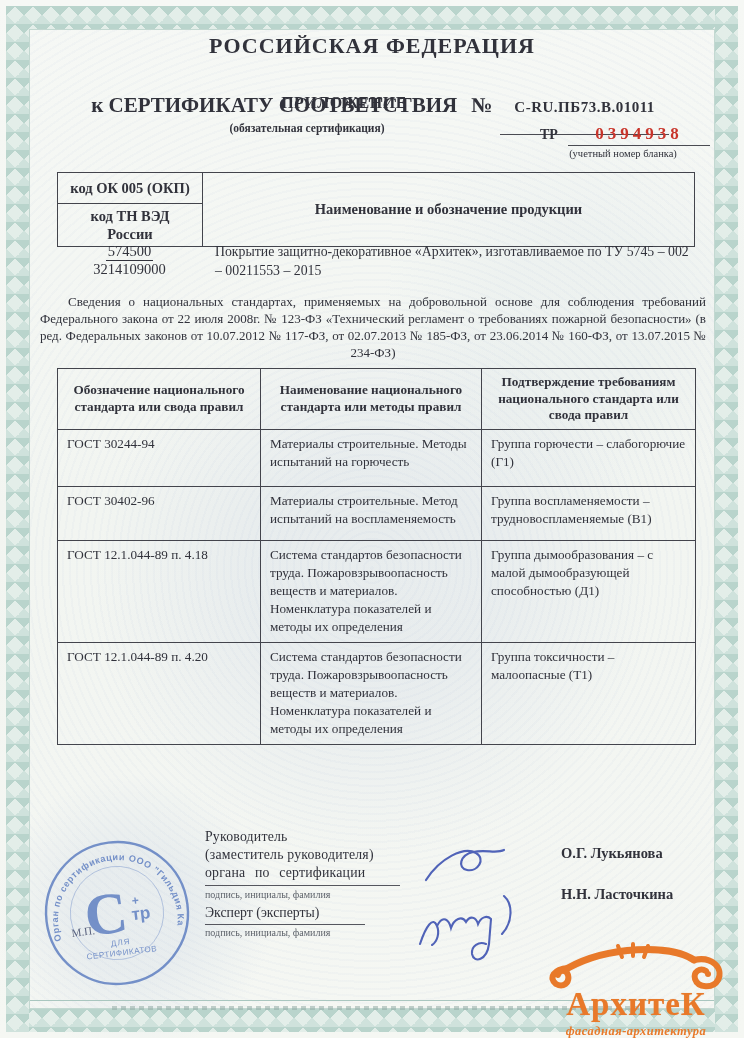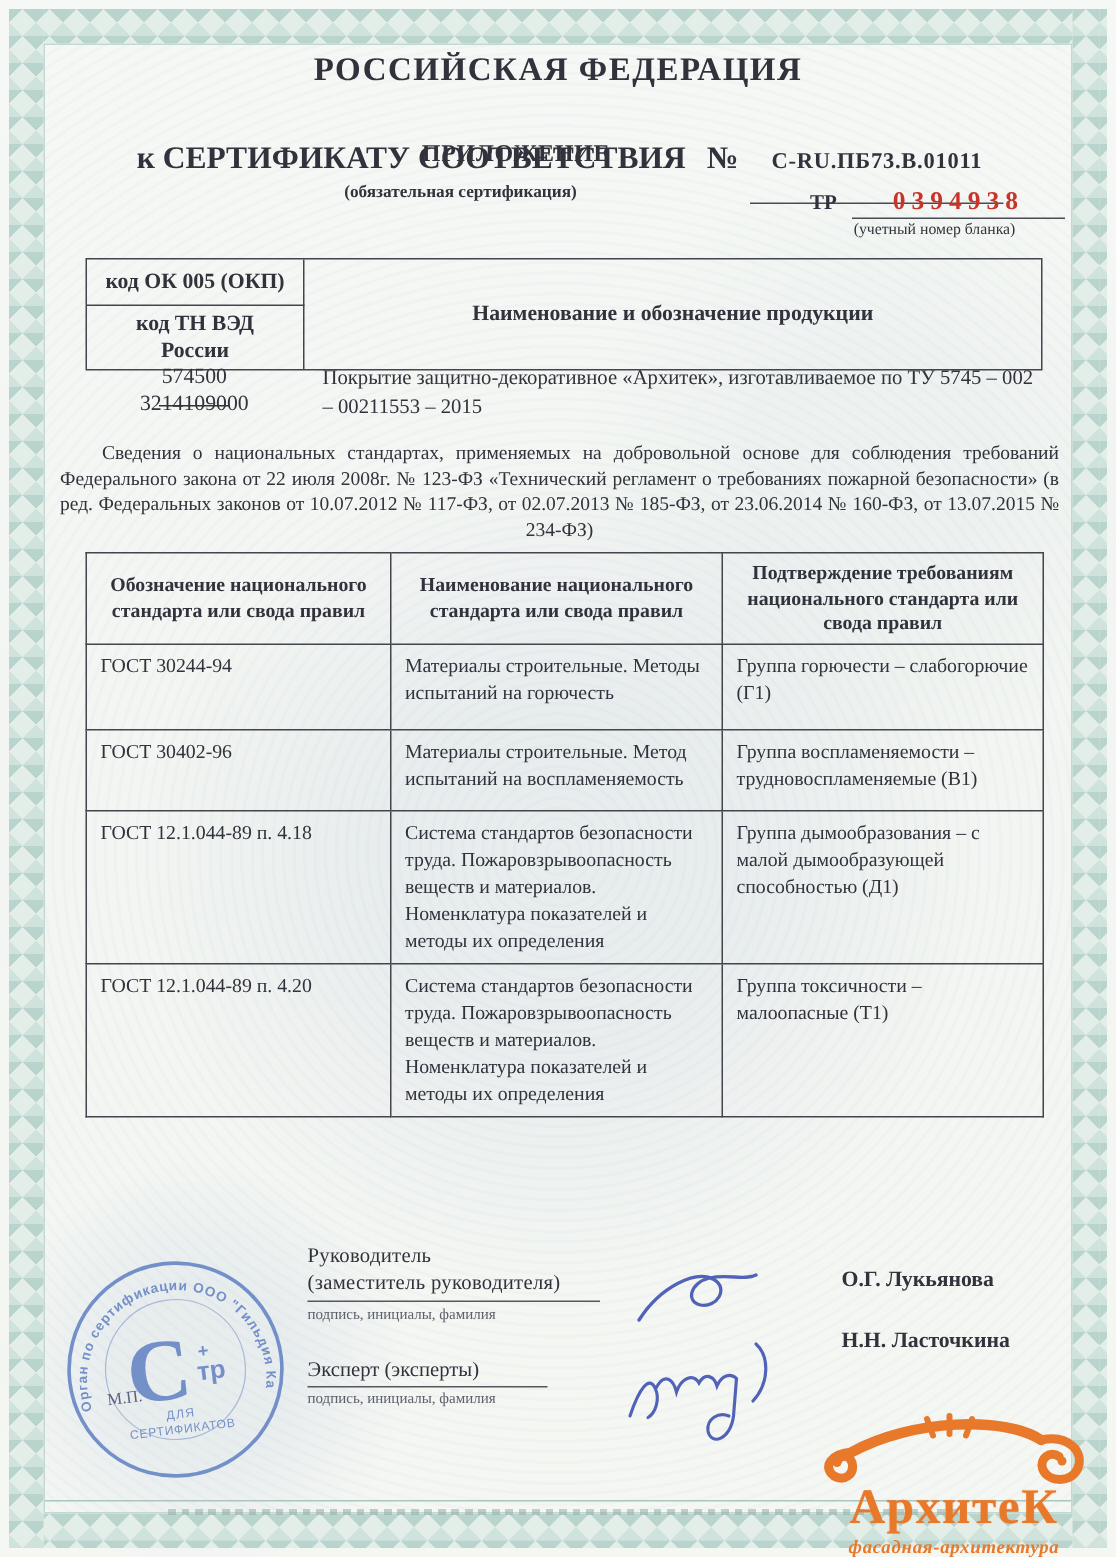--- a/index.html
+++ b/index.html
@@ -54,21 +54,21 @@
   
   .codes-box { position:absolute; left:57px; top:172px; width:638px;
     display:grid; grid-template-columns:145px 1fr; grid-template-rows:31px 42px;
     border:1.6px solid #43444c; }
   .codes-box > div { display:flex; align-items:center; justify-content:center;
     font-weight:bold; font-size:14.5px; text-align:center; line-height:1.25; }
   .c-okp   { border-right:1.6px solid #43444c; border-bottom:1.6px solid #43444c; }
   .c-tnved { border-right:1.6px solid #43444c; }
   .c-prod  { grid-column:2; grid-row:1 / 3; }
   .code-okp-val { position:absolute; left:57px; top:243px; width:145px; text-align:center; font-size:14.5px; }
-  .code-okp-val span { border-bottom:1px solid #31323b; padding:0 2px 11px; }
+  .code-okp-val span { border-bottom:1px solid #31323b; padding:0 2px 1px; }
   .code-tnved-val { position:absolute; left:57px; top:261px; width:145px; text-align:center; font-size:14.5px; }
   .product-desc { position:absolute; left:215px; top:243px; width:482px; font-size:13.8px; line-height:1.35; }
 
   
   .intro { position:absolute; left:40px; top:293px; width:666px; font-size:13px; line-height:1.32;
     text-align:justify; text-align-last:center; text-indent:28px; }
 
   
   .std-table { position:absolute; left:57px; top:368px; width:638px;
     border-collapse:collapse; table-layout:fixed; font-size:13.2px; }
@@ -149,21 +149,21 @@
 
   <table class="std-table">
     <colgroup>
         <col style="width:203px">
         <col style="width:221px">
         <col style="width:214px">
       </colgroup>
     <thead>
       <tr>
         <th>Обозначение национального стандарта или свода правил</th>
-        <th>Наименование национального стандарта или свода правил</th>
+        <th>Наименование национального стандарта или методы правил</th>
         <th>Подтверждение требованиям национального стандарта или свода правил</th>
       </tr>
     </thead>
     <tbody>
         <tr>
           <td>ГОСТ 30244-94</td>
           <td>Материалы строительные. Методы испытаний на горючесть</td>
           <td>Группа горючести – слабогорючие (Г1)</td>
         </tr>
         <tr>
@@ -181,20 +181,21 @@
           <td>Система стандартов безопасности труда. Пожаровзрывоопасность веществ и материалов. Номенклатура показателей и методы их определения</td>
           <td>Группа токсичности – малоопасные (Т1)</td>
         </tr>
       </tbody>
   </table>
 
   <div class="sig-role1">
     <div class="lines">
       <div>Руководитель</div>
       <div>(заместитель руководителя)</div>
+      <div class="sp">органа по сертификации</div>
     </div>
     <div class="sig-caption">подпись, инициалы, фамилия</div>
   </div>
   <svg class="sig-svg1" width="110" height="55" viewBox="0 0 110 55">
     <path d="M6,42 C20,20 44,8 56,15 C66,21 58,34 47,32 C37,30 40,17 53,14 C66,11 76,16 84,12" fill="none" stroke="#5063b8" stroke-width="2.2" stroke-linecap="round"></path>
   </svg>
   <div class="sig-name1">О.Г. Лукьянова</div>
 
   <div class="sig-role2">
     <div class="lines">Эксперт (эксперты)</div>

